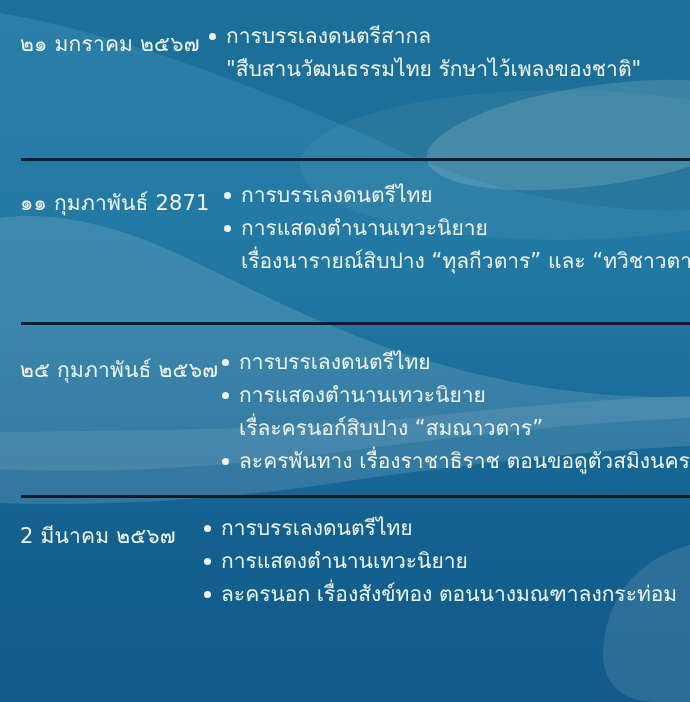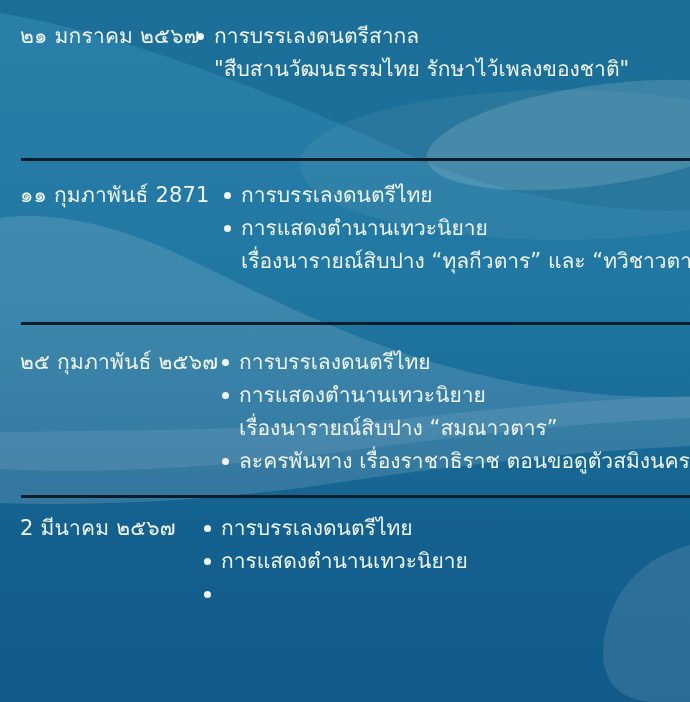--- a/index.html
+++ b/index.html
@@ -7,30 +7,30 @@
     width:690px;height:702px;position:relative;overflow:hidden;
     font-family:"DejaVu Sans","Liberation Sans",sans-serif;
     background:var(--bg-base,#2279a4);
   }
   
   #bg{position:absolute;inset:0;z-index:0;}
   
   #sections{position:absolute;inset:0;z-index:2;}
   .section{position:absolute;left:0;right:0;color:var(--text,#eff5ef);}
   .date{
-    position:absolute;left:20px;top:0;
+    position:absolute;left:20px;top:8px;
     font-size:21px;line-height:33px;letter-spacing:.2px;white-space:nowrap;
   }
   .content{position:absolute;top:0;}
   .line{position:relative;font-size:21px;line-height:33px;white-space:nowrap;}
   .dot{
     position:absolute;left:-17px;top:13px;width:7px;height:7px;border-radius:50%;
     background:var(--text,#eff5ef);
   }
-  .s1{top:20px}  .s1 .content{left:214px}
+  .s1{top:20px}  .s1 .content{left:226px}
   .s2{top:179px} .s2 .content{left:241px}
   .s3{top:346px} .s3 .content{left:239px}
   .s4{top:512px} .s4 .content{left:221px}
   .divider{
     position:absolute;left:21px;right:0;height:3px;z-index:1;
     background:var(--divider,#0b1c2b);
   }
   .d1{top:158px}.d2{top:322px}.d3{top:495px}
 </style>
 </head>
@@ -85,26 +85,26 @@
         <div class="line bullet"><span class="dot"></span><span>การแสดงตำนานเทวะนิยาย</span></div>
         <div class="line cont"><span>เรื่องนารายณ์สิบปาง “ทุลกีวตาร” และ “ทวิชาวตาร”</span></div>
       </div>
   </div>
 
   <div class="section s3">
     <div class="date">๒๕ กุมภาพันธ์ ๒๕๖๗</div>
     <div class="content">
         <div class="line bullet"><span class="dot"></span><span>การบรรเลงดนตรีไทย</span></div>
         <div class="line bullet"><span class="dot"></span><span>การแสดงตำนานเทวะนิยาย</span></div>
-        <div class="line cont"><span>เรื่องนารายณ์สิบปาง “สมณาวตาร”</span></div>
+        <div class="line cont"><span>เรื่ละครนอก์สิบปาง “สมณาวตาร”</span></div>
         <div class="line bullet"><span class="dot"></span><span>ละครพันทาง เรื่องราชาธิราช ตอนขอดูตัวสมิงนครอินทร์</span></div>
       </div>
   </div>
 
   <div class="section s4">
     <div class="date">2 มีนาคม ๒๕๖๗</div>
     <div class="content">
         <div class="line bullet"><span class="dot"></span><span>การบรรเลงดนตรีไทย</span></div>
         <div class="line bullet"><span class="dot"></span><span>การแสดงตำนานเทวะนิยาย</span></div>
-        <div class="line bullet"><span class="dot"></span></div>
+        <div class="line bullet"><span class="dot"></span><span>ละครนอก เรื่องสังข์ทอง ตอนนางมณฑาลงกระท่อม</span></div>
       </div>
   </div>
 </div>
 
 </body></html>

